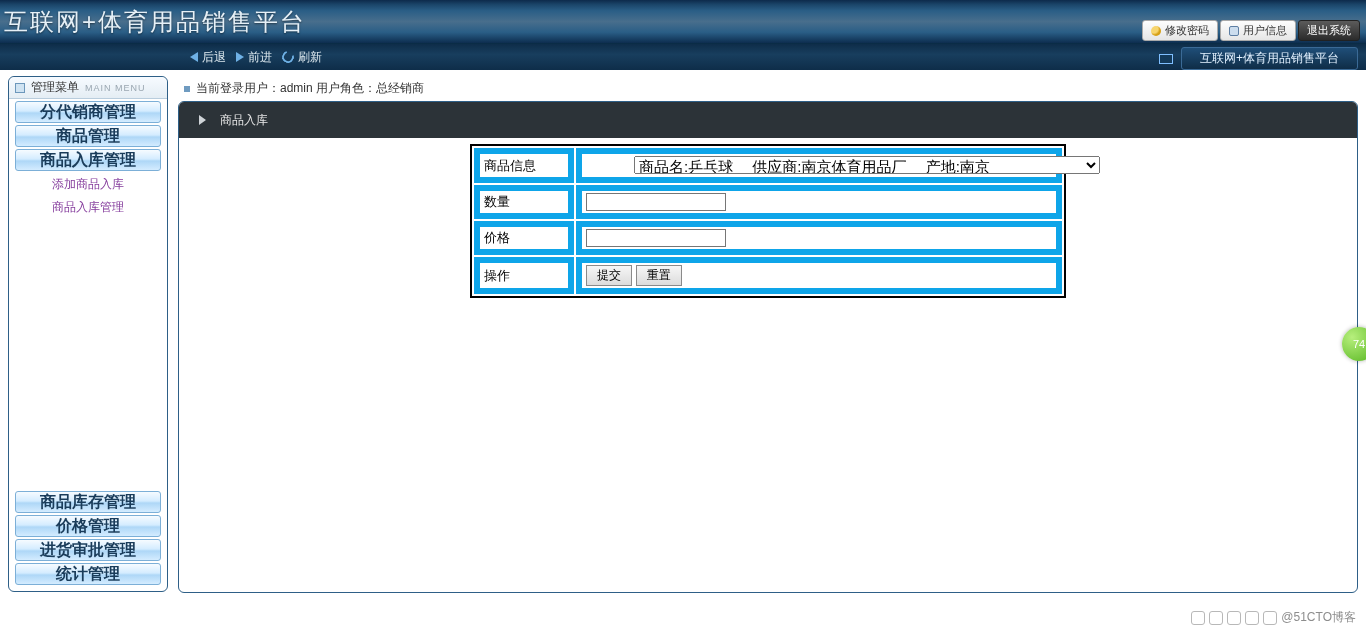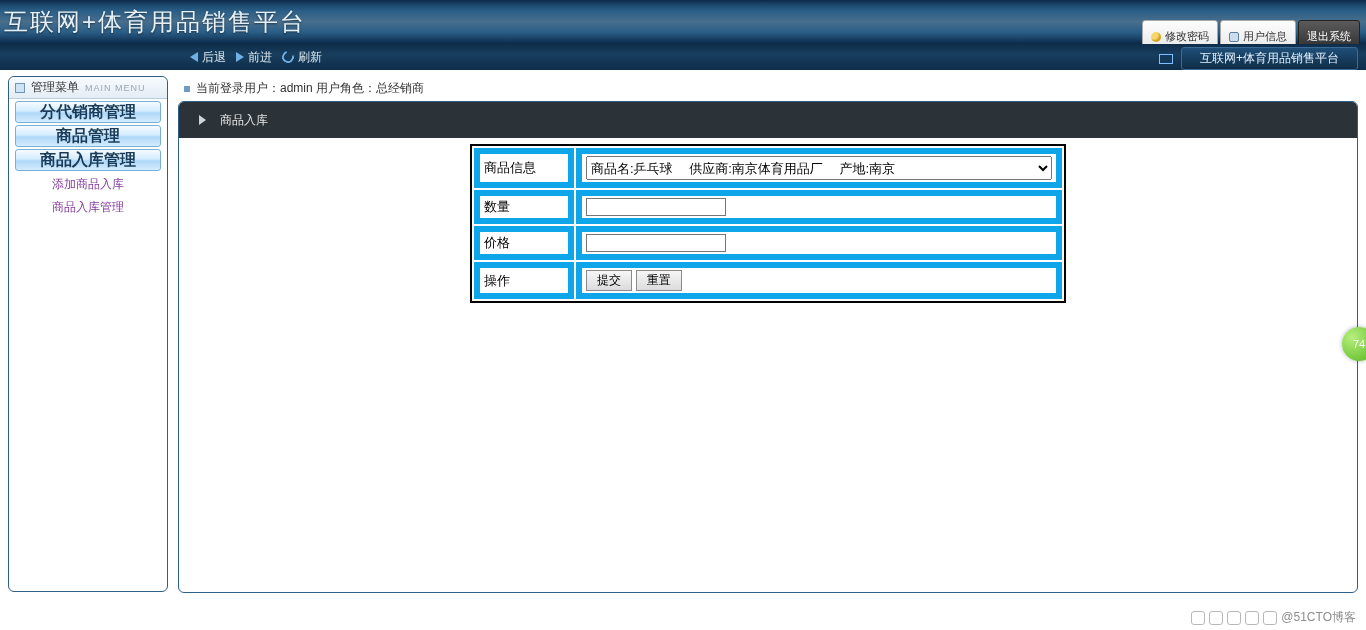--- a/index.html
+++ b/index.html
@@ -35,21 +35,21 @@
     top: 20px;
     display: flex;
     gap: 2px;
     align-items: center;
   }
   .hdr-btn {
     background: linear-gradient(#fdfdfd,#e6e6e6);
     border: 1px solid #a9a9a9;
     border-radius: 3px;
     font-size: 11px;
-    padding: 8px 8px;
+    padding: 2px 8px;
     display: flex;
     align-items: center;
     gap: 4px;
     color: #333;
     cursor: pointer;
     justify-content: space-between;
   }
   .hdr-btn.dark {
     background: linear-gradient(#5b5b5b,#2b2b2b);
     color: #fff;
@@ -194,21 +194,21 @@
     width:596px;
   }
   table.form-tbl td{
     border:6px solid #0ea5e9;
     padding:2px 4px;
     font-size:13px;
     vertical-align:middle;
     height:22px;
   }
   table.form-tbl td.label{width:100px;}
-  select.wide{width:100%;font-size:13px;height:24px;}
+  select.wide{width:100%;font-size:15px;height:18px;margin-left:48px;}
   input.txt{width:140px;height:18px;border:1px solid #767676;}
   button.f-btn{
     font-size:12px;padding:1px 10px;
     background:linear-gradient(#f6f6f6,#dcdcdc);
     border:1px solid #8a8a8a;cursor:pointer;
   }
 
   
   .footer{
     position:absolute;bottom:4px;right:10px;
@@ -273,20 +273,26 @@
       <span class="sb-ico"></span>
       <span>管理菜单</span>
       <span class="main-menu-tag">MAIN MENU</span>
     </div>
     <div class="menu-item"><span>分代销商管理</span></div>
     <div class="menu-item"><span>商品管理</span></div>
     <div class="menu-item"><span>商品入库管理</span></div>
     <span class="sub-link">添加商品入库</span>
     <span class="sub-link">商品入库管理</span>
 
+    <div class="sidebar-bottom">
+      <div class="menu-item"><span>商品库存管理</span></div>
+      <div class="menu-item"><span>价格管理</span></div>
+      <div class="menu-item"><span>进货审批管理</span></div>
+      <div class="menu-item"><span>统计管理</span></div>
+    </div>
   </div>
 
   <div class="main">
     <div class="status-line">
       <span class="dot"></span>
       <span>当前登录用户：admin 用户角色：总经销商</span>
     </div>
     <div class="box" style="height:calc(100% - 24px);">
       <div class="content-header">
         <span class="play-icon"></span>

